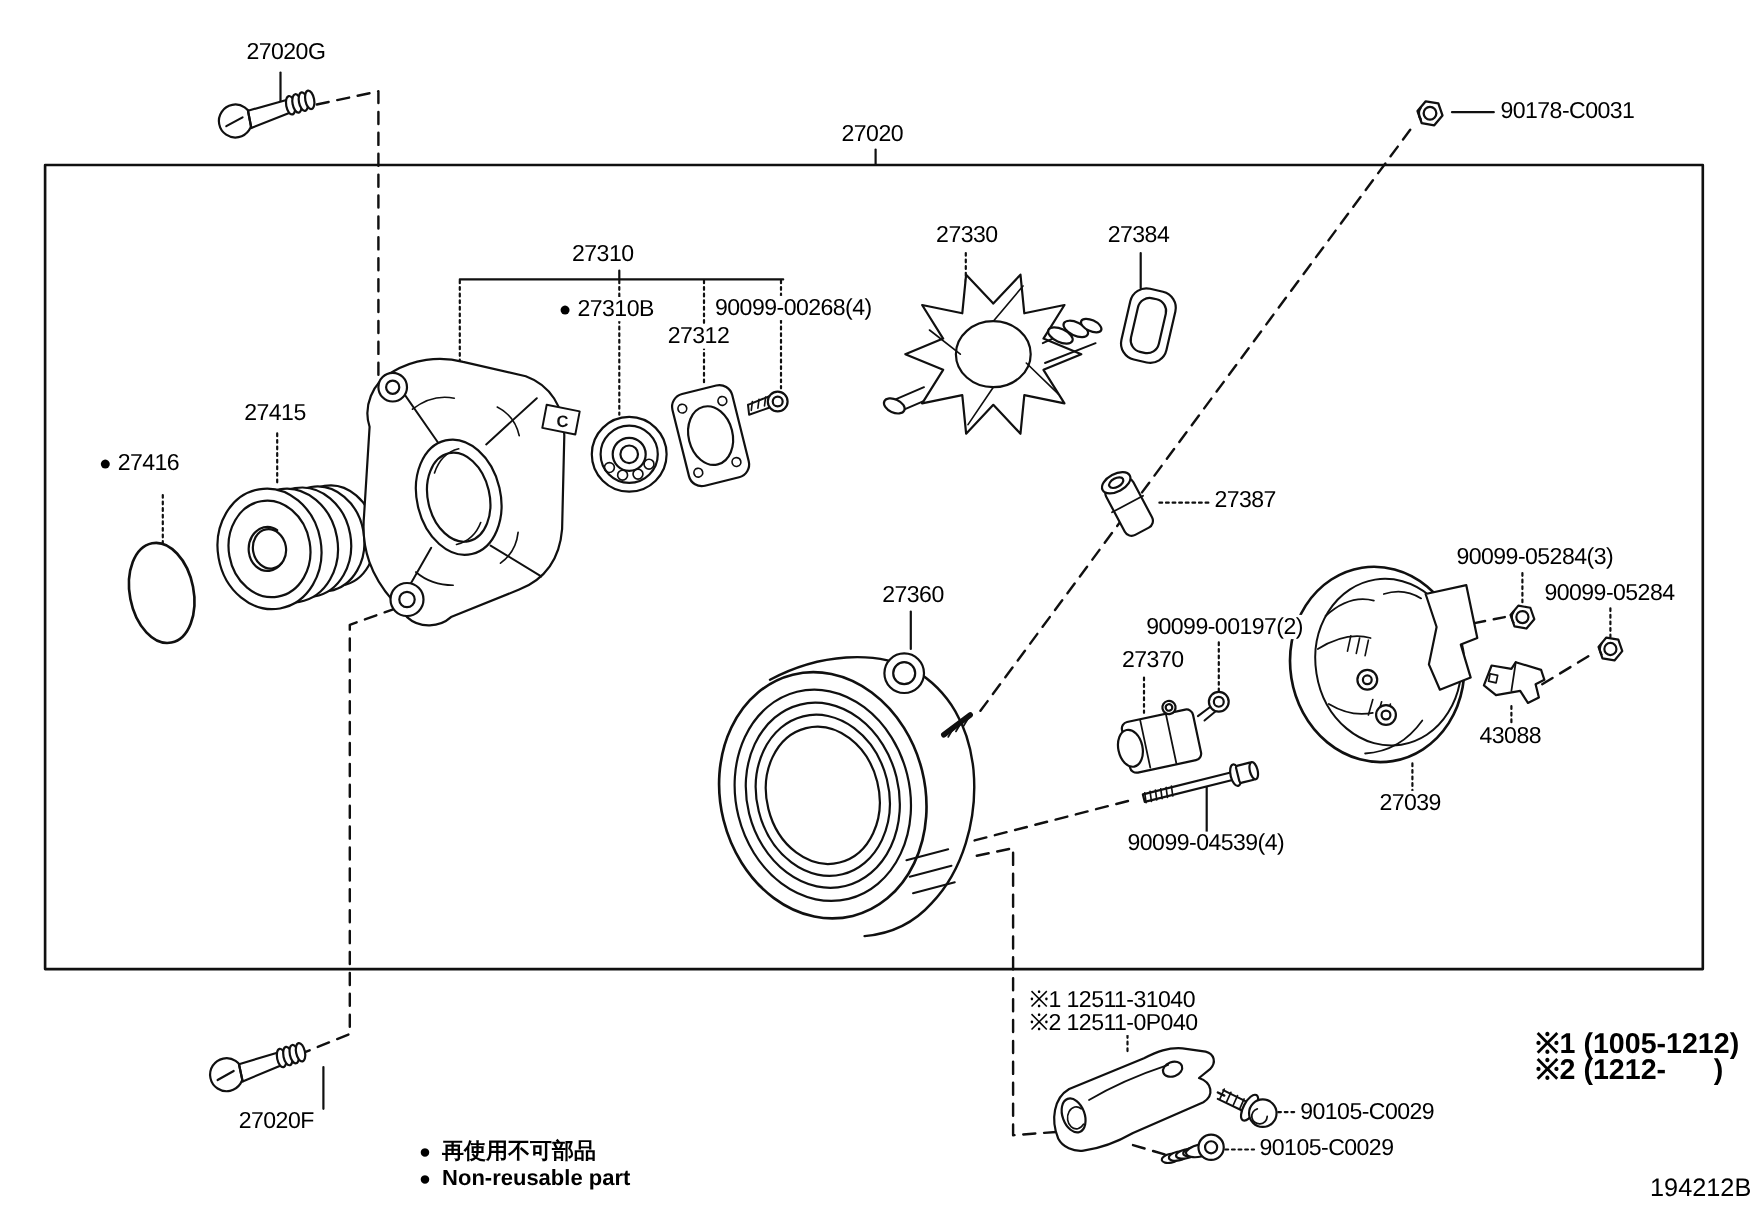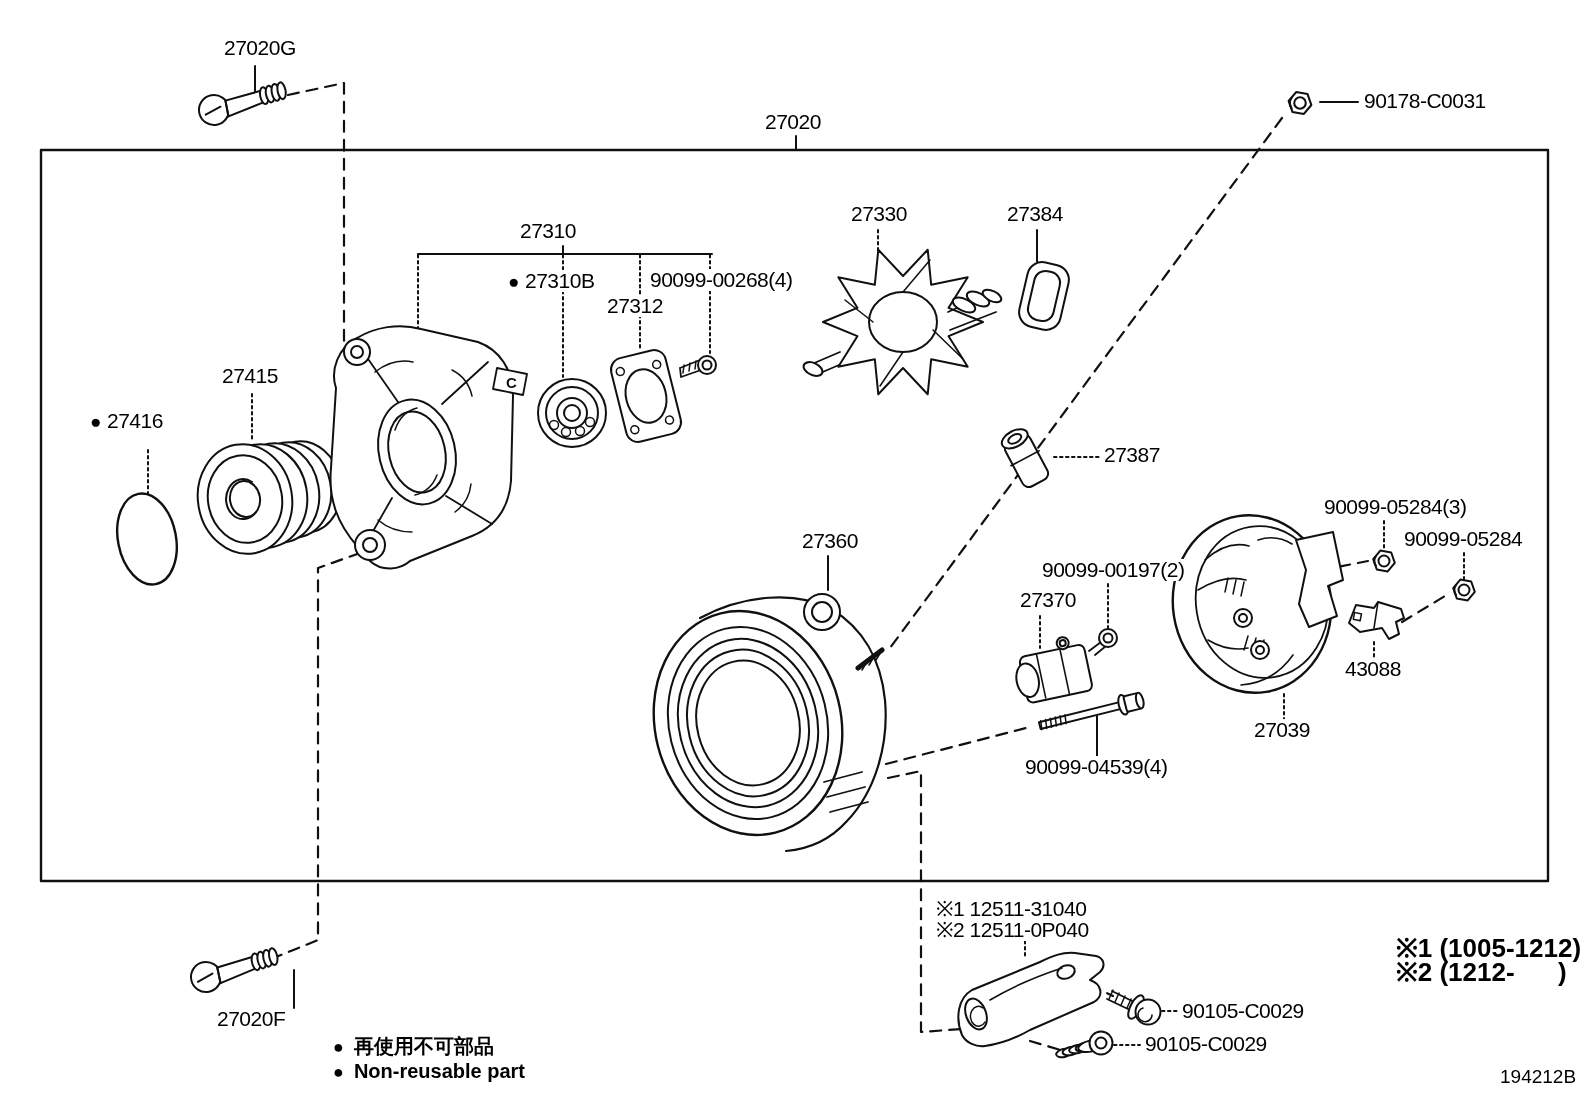--- a/index.html
+++ b/index.html
@@ -3,23 +3,23 @@
 <meta charset="utf-8">
 <style>
   html,body{margin:0;padding:0;background:#fff;}
   #canvas{position:relative;width:1592px;height:1099px;background:#fff;overflow:hidden;
           font-family:"Liberation Sans",sans-serif;color:#000;}
   #art{position:absolute;left:0;top:0;}
   .part-label{position:absolute;font-weight:normal;font-size:21px;letter-spacing:-0.5px;
               white-space:pre;background:#fff;padding:0 2px;line-height:1.05;}
   .part-label .dot{font-size:19px;margin-right:6px;}
   .note-label{position:absolute;font-weight:bold;font-size:26px;white-space:pre;}
-  .legend-line{position:absolute;font-weight:bold;font-size:20px;white-space:pre;}
+  .legend-line{position:absolute;font-weight:bold;font-size:20px;white-space:pre;margin-left:48px;}
   .legend-line .dot{font-size:18px;margin-right:10px;}
-  .fig-code{position:absolute;font-weight:normal;font-size:19px;white-space:pre;}
+  .fig-code{position:absolute;font-weight:normal;font-size:23px;white-space:pre;}
 </style>
 </head>
 <body>
 
 <div id="canvas">
 
 <svg id="art" width="1592" height="1099" viewBox="0 0 1592 1099" fill="none" stroke="#101010" stroke-width="2" stroke-linecap="round" stroke-linejoin="round">
 
   <defs>
     <g id="flange-bolt">

